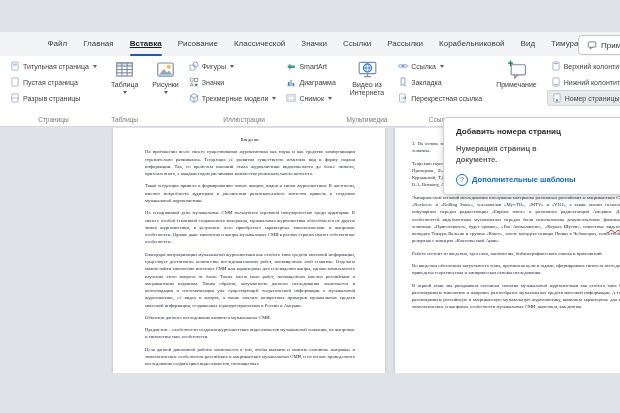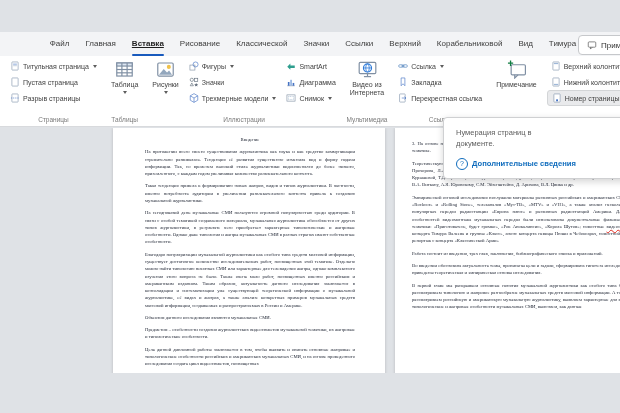--- a/index.html
+++ b/index.html
@@ -31,21 +31,21 @@
         padding:2px 4px 0;font-size:7px;color:#3f3f3f;text-align:center;gap:2px;cursor:default;line-height:1.2;}
   .chev{width:0;height:0;border-left:2.5px solid transparent;border-right:2.5px solid transparent;
         border-top:3px solid #5d5d5d;display:inline-block;margin-left:1px;}
   .i9{width:10px;height:10px;flex:0 0 auto;}
   .i18{width:19px;height:19px;}
 
   
   .tooltip{position:absolute;left:443px;top:117px;width:188px;background:#fff;border:1px solid #cfd0d2;
            border-radius:4px;box-shadow:0 2.5px 7px rgba(0,0,0,.16);padding:9px 12px 8px;box-sizing:border-box;z-index:20;}
   .tt-title{font-size:8px;font-weight:bold;color:#2a2a2a;margin-bottom:7px;}
-  .tt-body{font-size:7.5px;color:#5d5d5d;line-height:1.5;width:112px;margin-bottom:6px;}
+  .tt-body{font-size:7.5px;color:#5d5d5d;line-height:1.5;width:112px;margin-bottom:6px;font-weight:bold;}
   .tt-link-row{display:flex;align-items:center;gap:4px;margin-top:8px;}
   .help-circle{width:10px;height:10px;border-radius:50%;border:1px solid #0f6cbd;color:#0f6cbd;font-size:7px;
                display:flex;align-items:center;justify-content:center;flex:0 0 auto;}
   .tt-link{font-size:7.6px;color:#0f6cbd;font-weight:bold;cursor:pointer;}
 
   
   .docarea{position:absolute;top:128px;left:0;width:620px;height:245px;overflow:hidden;}
   .page{position:absolute;top:0;background:#fff;box-shadow:0 0 3px rgba(0,0,0,.18);box-sizing:border-box;height:262px;}
   .page-left{left:113px;width:272px;padding:8px 30px 6px 32px;}
   .page-right{left:395px;width:272px;padding:12px 18px 6px 17px;}
@@ -60,21 +60,21 @@
 <div class="stage">
 
   <div class="menubar">
     <div class="tab">Файл</div>
     <div class="tab">Главная</div>
     <div class="tab active">Вставка</div>
     <div class="tab">Рисование</div>
     <div class="tab">Классической</div>
     <div class="tab">Значки</div>
     <div class="tab">Ссылки</div>
-    <div class="tab">Верхний</div>
+    <div class="tab">Рассылки</div>
     <div class="tab">Корабельниковой</div>
     <div class="tab">Вид</div>
     <div class="tab">Тимура</div>
     <div class="comments-btn">
       <svg class="i9" viewBox="0 0 16 16">
           <rect x="2" y="3" width="12" height="8.5" rx="1.5" fill="none" stroke="#555" stroke-width="1.1"></rect>
           <path d="M5.5 11.5 L5.5 14.5 L8.5 11.5" fill="none" stroke="#555" stroke-width="1.1"></path>
         </svg>
       <span>Примечания</span>
     </div>
@@ -315,20 +315,21 @@
         <p>Теоретическую основу исследования составили труды С.Г. Корконосенко, А.В. Колисниченко, А.А. Тертычного, Е.П. Прохорова, Л.А. Птушко, М.В. Шкондина, Т.В. Чередниченко, Л.З. Корабельниковой, А.В. Украинской, Т.А. Курышевой, Т.Д. Орловой, М.Г. Чурсиновой, Л.И. Дубовцевой, А.А. Мининой, И.Н. Карташовой, Н.А. Муратовой, В.А. Виткану, А.Я. Юровскому, С.М. Эйзенштейна, Д. Арихова, В.Л. Цвика и др.</p>
         <p><span>Эмпирической основой исследования послужили материалы различных российских и американских СМИ: журналов «Rockcor» и «Rolling Stone», телеканалов «Муз-ТВ», «MTV» и «VH1», а также анализ нескольких наиболее популярных передач радиостанции «Европа плюс» и различных радиостанций Америки. Для выявления особенностей видеомонтажа музыкальных передач были использованы документальные фильмы музыкальной тематики: «Приготовьтесь, будет громко», «Рок Апокалипсис», «Король Шутов»; новостные </span><span class="sp-err">видеосюжеты</span><span>: анонс концерта Тимура Валеева и группы «Класс», анонс концерта певицы Нюши в Чебоксарах, новостной музыкальный репортаж с концерта «Классической Арии»</span></p>
         <p>Работа состоит из введения, трех глав, заключения, библиографического списка и приложений.</p>
         <p>Во введении обоснована актуальность темы, прописаны цели и задачи, сформирована гипотеза исследования, а также приведены теоретическая и эмпирическая основы исследования.</p>
         <p>В первой главе мы раскрываем основные понятия музыкальной журналистики как особого типа СМИ, а также рассматриваем типологию и жанровое разнообразие музыкальных средств массовой информации. А также подробно рассматриваем российскую и американскую музыкальную журналистику, выявляем характерные для каждой страны типологические и жанровые особенности музыкальных СМИ, выясняем, как данные</p>
       </div>
     </div>
   </div>
 
   <div class="tooltip">
+    <div class="tt-title">Добавить номера страниц</div>
     <div class="tt-body">Нумерация страниц в документе.</div>
     <div class="tt-link-row">
       <span class="help-circle">?</span>
-      <span class="tt-link">Дополнительные сведения</span>
+      <span class="tt-link">Дополнительные шаблоны</span>
     </div>
   </div>
 
 </div>
 
 </body></html>

